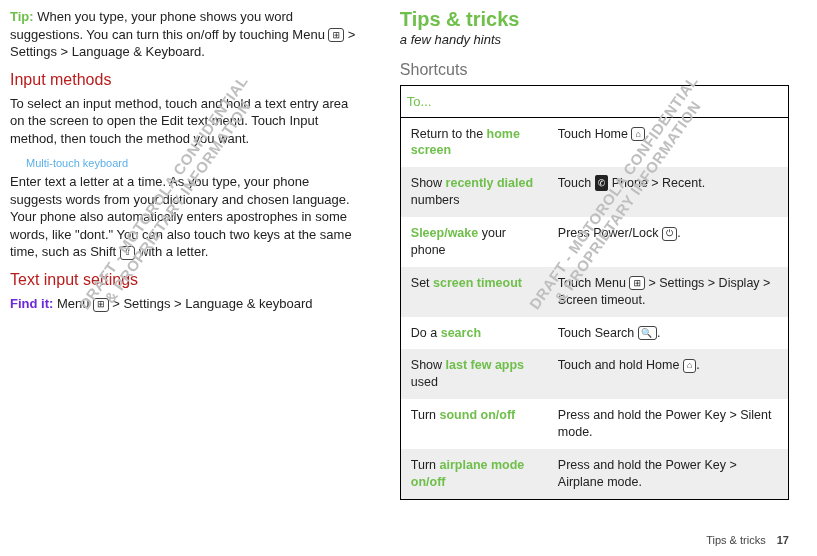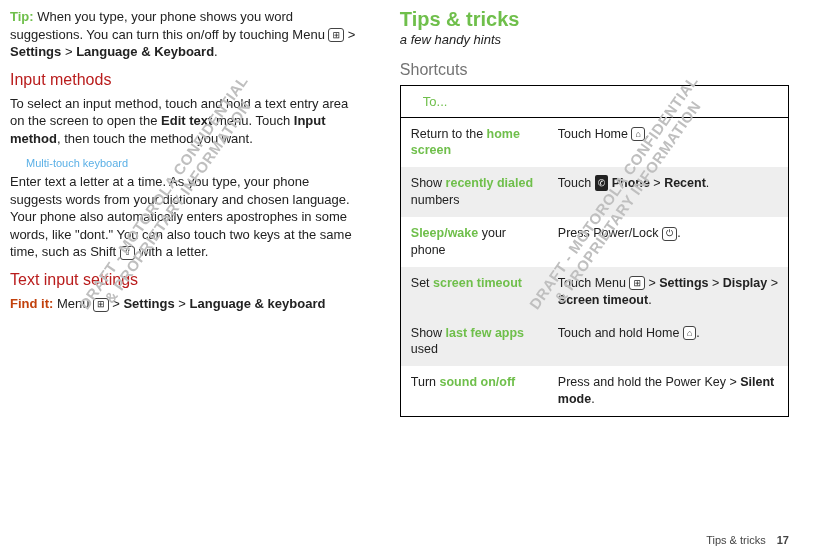--- a/index.html
+++ b/index.html
@@ -18,56 +18,56 @@
     padding: 8px 28px 0 10px;
     gap: 36px;
   }
   .col { flex: 1; min-width: 0; }
   .col-left { max-width: 360px; }
   .col-right { flex: 1.1; }
   p { line-height: 1.35; margin-bottom: 10px; }
   .tip-label { color: #6fbf4b; font-weight: bold; }
   .h-blue { color: #b91c1c; font-size: 16px; margin: 8px 0 6px; font-weight: normal; }
   .h-blue-sm { color: #5bb0e6; font-size: 11px; margin: 6px 16px 4px; font-weight: normal; }
-  .bold { font-weight: bold; }
+  .bold { font-weight: normal; }
   .icon {
     display: inline-block;
     border: 1px solid #444;
     border-radius: 3px;
     font-size: 9px;
     line-height: 1;
     padding: 1.5px 3px;
     vertical-align: 1px;
     background: #fff;
   }
   .icon-dark {
     display:inline-block;
     background:#222;
     color:#fff;
     border-radius:2px;
     font-size:9px;
     padding:2px 3px;
     vertical-align:1px;
   }
-  .find-label { color: #c2410c; font-weight: bold; }
+  .find-label { color: #6d28d9; font-weight: bold; }
   .tips-title { color: #6fbf4b; font-size: 20px; font-weight: bold; margin-bottom: 0; }
   .tips-sub { font-style: italic; font-size: 13px; margin-bottom: 12px; }
   .shortcuts-h { color: #737373; font-size: 16px; margin-bottom: 6px; font-weight: normal; }
   table {
     border-collapse: collapse;
     width: 100%;
     font-size: 12.5px;
   }
   table, th, td { }
   .tbl-outer { border: 1.5px solid #000; }
   .tbl-head {
     color: #6fbf4b;
     font-weight: normal;
     text-align: left;
-    padding: 8px 22px;
+    padding: 8px 6px;
     border-bottom: 1.5px solid #000;
     font-size: 13px;
   }
   tbody tr td {
     padding: 8px 10px;
     vertical-align: top;
     line-height: 1.35;
   }
   tbody tr.alt { background: #eee; padding-left: 17px; }
   td.keycol { width: 38%; }
@@ -148,27 +148,35 @@
             <td>Touch <span class="icon-dark">✆</span> <span class="bold">Phone</span> &gt; <span class="bold">Recent</span>.</td>
           </tr>
           <tr>
             <td class="keycol"><span class="kw">Sleep/wake</span> your phone</td>
             <td>Press Power/Lock <span class="icon">⏻</span>.</td>
           </tr>
           <tr class="alt">
             <td class="keycol">Set <span class="kw">screen timeout</span></td>
             <td>Touch Menu <span class="icon">⊞</span> &gt; <span class="bold">Settings</span> &gt; <span class="bold">Display</span> &gt; <span class="bold">Screen timeout</span>.</td>
           </tr>
+          <tr>
+            <td class="keycol">Do a <span class="kw">search</span></td>
+            <td>Touch Search <span class="icon">🔍</span>.</td>
+          </tr>
           <tr class="alt">
             <td class="keycol">Show <span class="kw">last few apps</span> used</td>
             <td>Touch and hold Home <span class="icon">⌂</span>.</td>
           </tr>
           <tr>
             <td class="keycol">Turn <span class="kw">sound on/off</span></td>
             <td>Press and hold the Power Key &gt; <span class="bold">Silent mode</span>.</td>
+          </tr>
+          <tr class="alt">
+            <td class="keycol">Turn <span class="kw">airplane mode on/off</span></td>
+            <td>Press and hold the Power Key &gt; <span class="bold">Airplane mode</span>.</td>
           </tr>
         </tbody>
     </table>
   </div>
 </div>
 
 <div class="footer">
   <span>Tips &amp; tricks</span>
   <span class="pn">17</span>
 </div>

